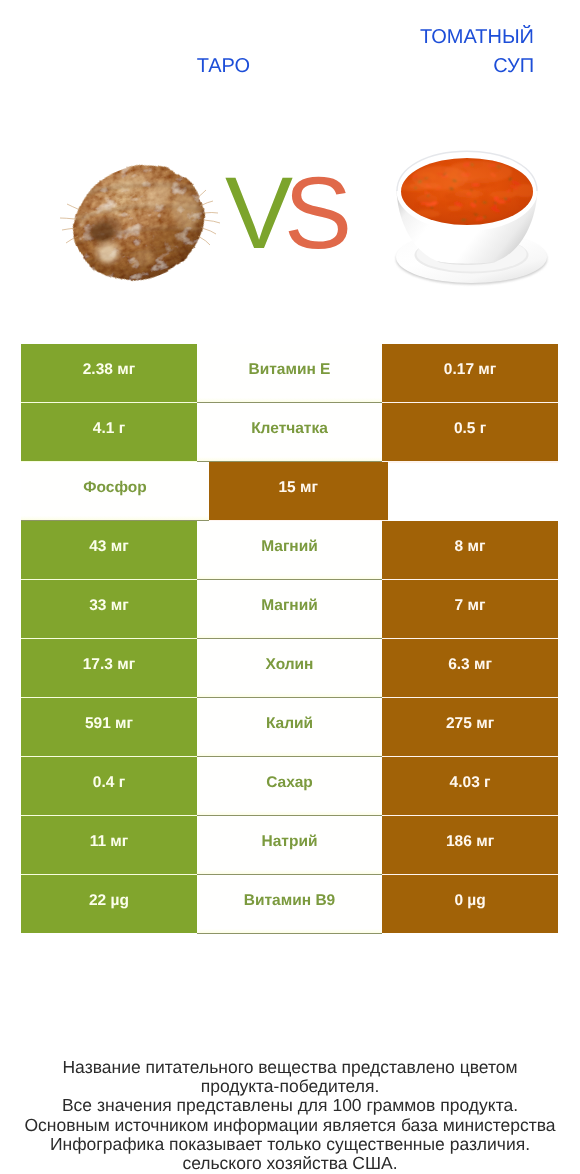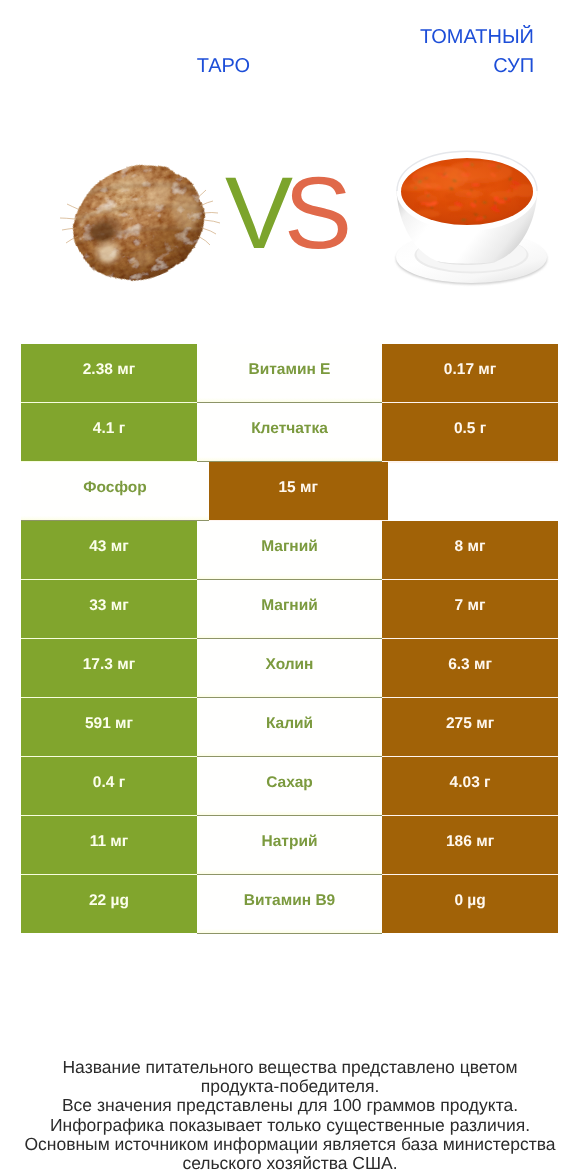--- a/index.html
+++ b/index.html
@@ -327,17 +327,17 @@
         </div>
         <div class="cell c-right">
           <span>0 µg</span>
         </div>
       </div>
     </div>
   <div class="footer" id="footer">
       <div>Название питательного вещества представлено цветом</div>
       <div>продукта-победителя.</div>
       <div>Все значения представлены для 100 граммов продукта.</div>
+      <div>Основным источником информации является база министерства</div>
       <div>Инфографика показывает только существенные различия.</div>
-      <div>Основным источником информации является база министерства</div>
       <div>сельского хозяйства США.</div>
     </div>
 </div>
 
 </body></html>

